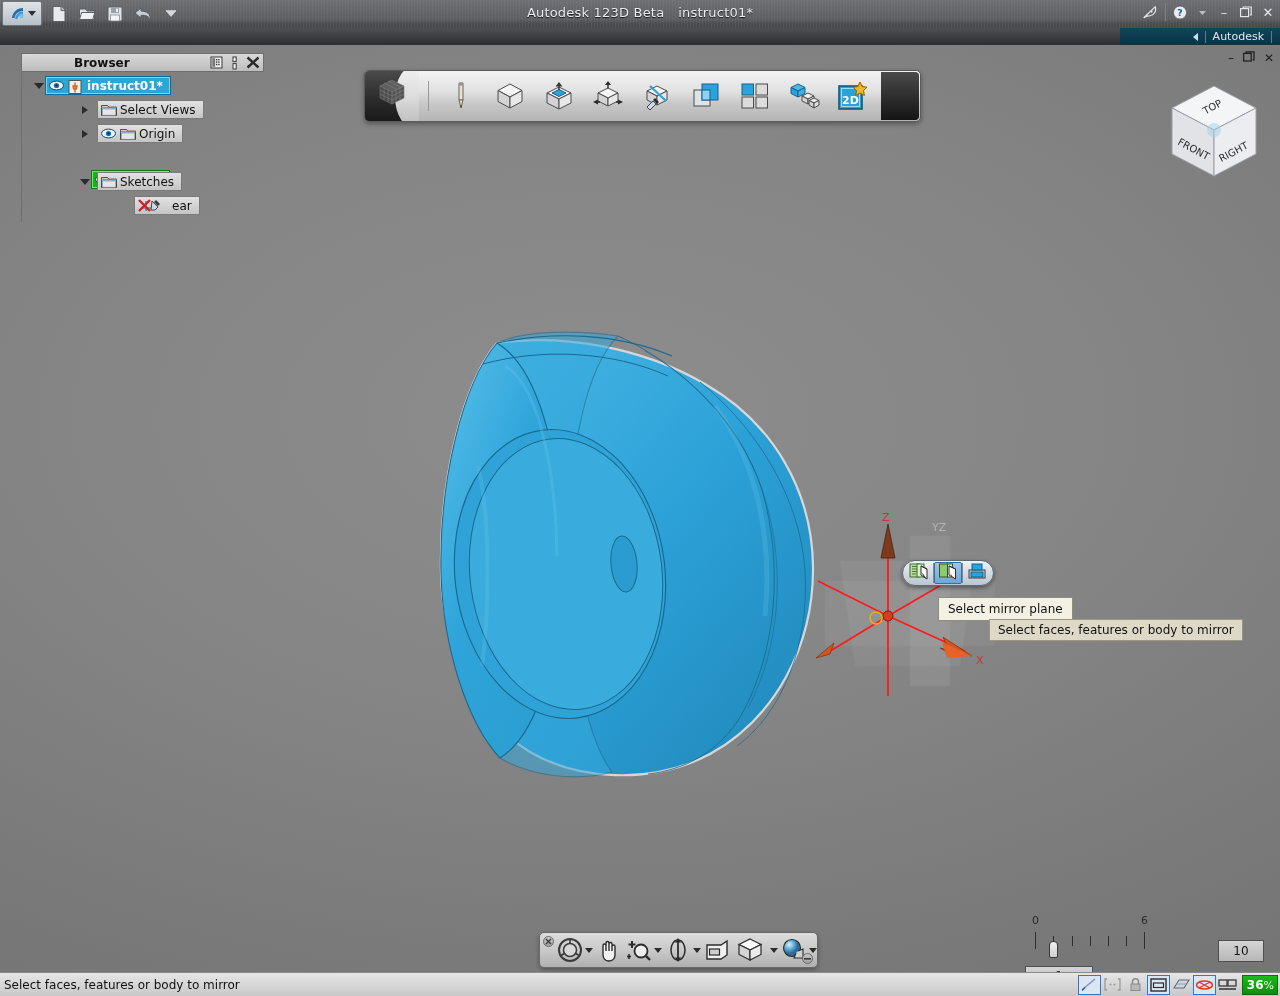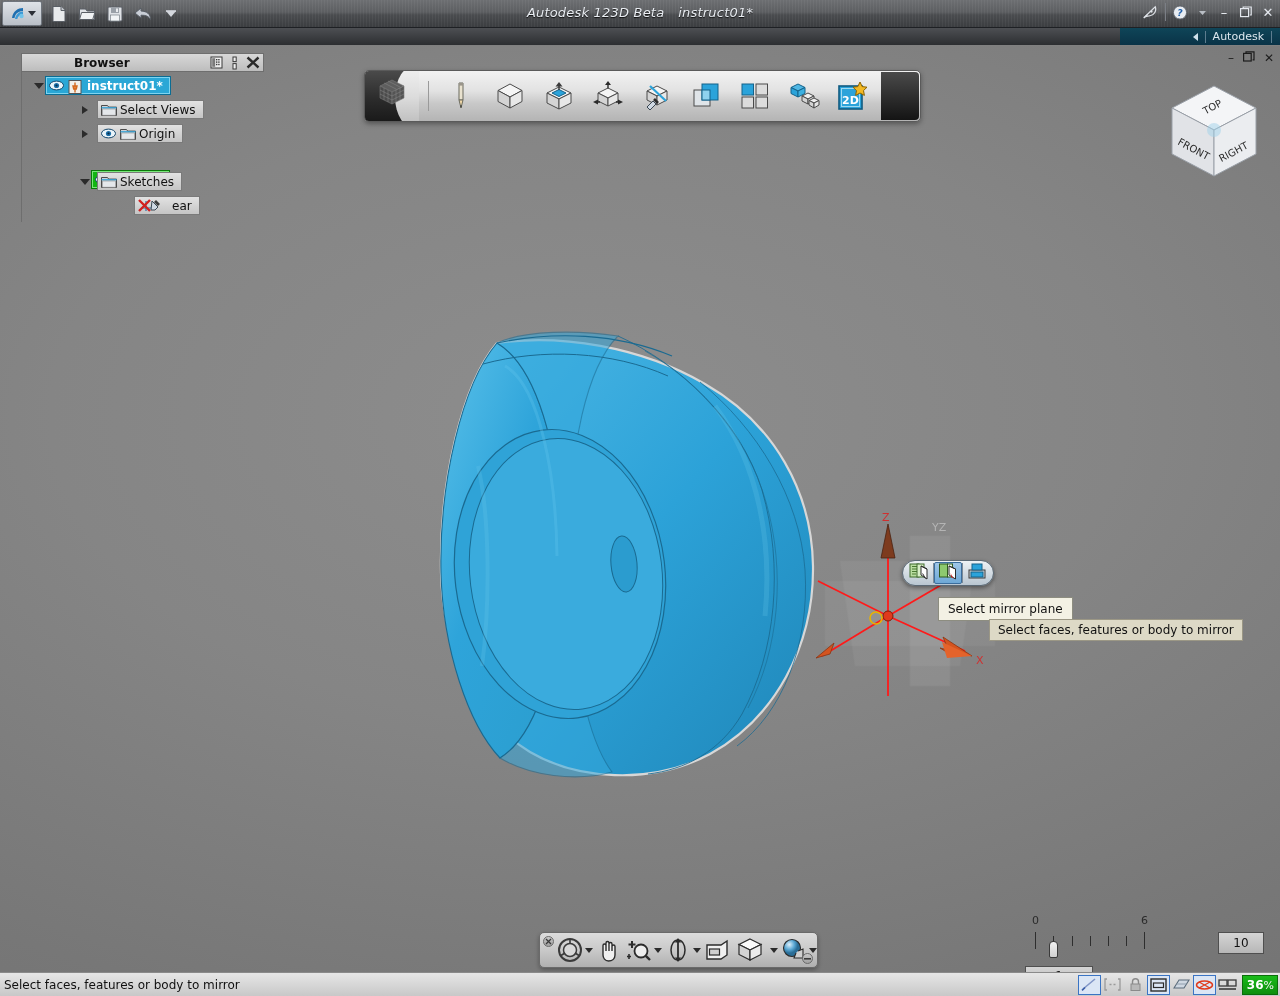--- a/index.html
+++ b/index.html
@@ -6,24 +6,23 @@
   html, body {
     width: 1280px; height: 996px;
     overflow: hidden;
     font-family: "DejaVu Sans", "Liberation Sans", sans-serif;
     background: #808080;
   }
   #app { position: relative; width: 1280px; height: 996px; }
 
   
   .titlebar {
-    position: absolute; left: 0; top: 0; width: 1280px; height: 28px;
+    position: absolute; left: 0; top: 0; width: 1280px; height: 44px;
     background: linear-gradient(180deg, #6d6f72 0%, #5c5e61 45%, #4a4c4f 55%, #3b3d40 100%);
     border-bottom: 1px solid #1e2024;
-    font-style: italic;
   }
   .titlebar .hatch {
     position: absolute; inset: 0;
     background: repeating-linear-gradient(90deg, rgba(255,255,255,.045) 0 1px, transparent 1px 3px);
     pointer-events: none;
   }
   .app-btn {
     position: absolute; left: 2px; top: 1px; width: 40px; height: 25px;
     background: linear-gradient(180deg, #dfe3e8, #b9bfc7);
     border: 1px solid #6f757d; border-radius: 2px;
@@ -741,21 +740,21 @@
       <span class="sb-tick" style="left:33px;top:30px;height:10px"></span>
       <span class="sb-tick" style="left:52px;top:30px;height:10px"></span>
       <span class="sb-tick" style="left:70px;top:30px;height:10px"></span>
       <span class="sb-tick" style="left:88px;top:30px;height:10px"></span>
       <span class="sb-tick" style="left:106px;top:30px;height:10px"></span>
       <span class="sb-tick" style="left:124px;top:26px;height:17px"></span>
 
       <span style="position:absolute;left:29px;top:35px;width:9px;height:17px;background:linear-gradient(180deg,#f2f2f2,#d0d0d0);border:1px solid #3a3a3a;border-radius:4px 4px 2px 2px"></span>
       <span class="sb-box" style="left:5px;top:60px;width:68px;height:20px">1</span>
       <span class="sb-unit" style="left:140px;top:26px;width:42px;height:24px">mm</span>
-      <span class="sb-box" style="left:198px;top:26px;width:46px;height:22px">10</span>
+      <span class="sb-box" style="left:198px;top:34px;width:46px;height:22px">10</span>
     </div>
 
     <div class="navbar">
       <span class="closeblob">
         <svg width="7" height="7" viewBox="0 0 7 7">
             <path d="M1 1 L6 6 M6 1 L1 6" stroke="#3a3a3a" stroke-width="1.3"></path>
           </svg>
       </span>
 
       <span class="nav-item">

